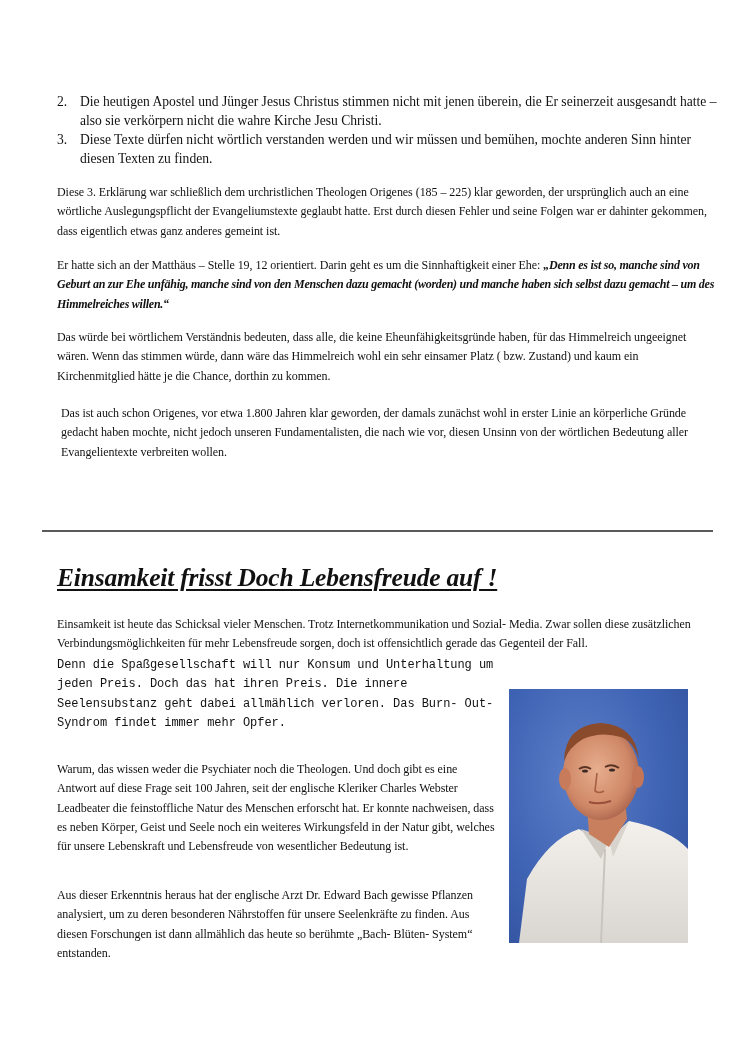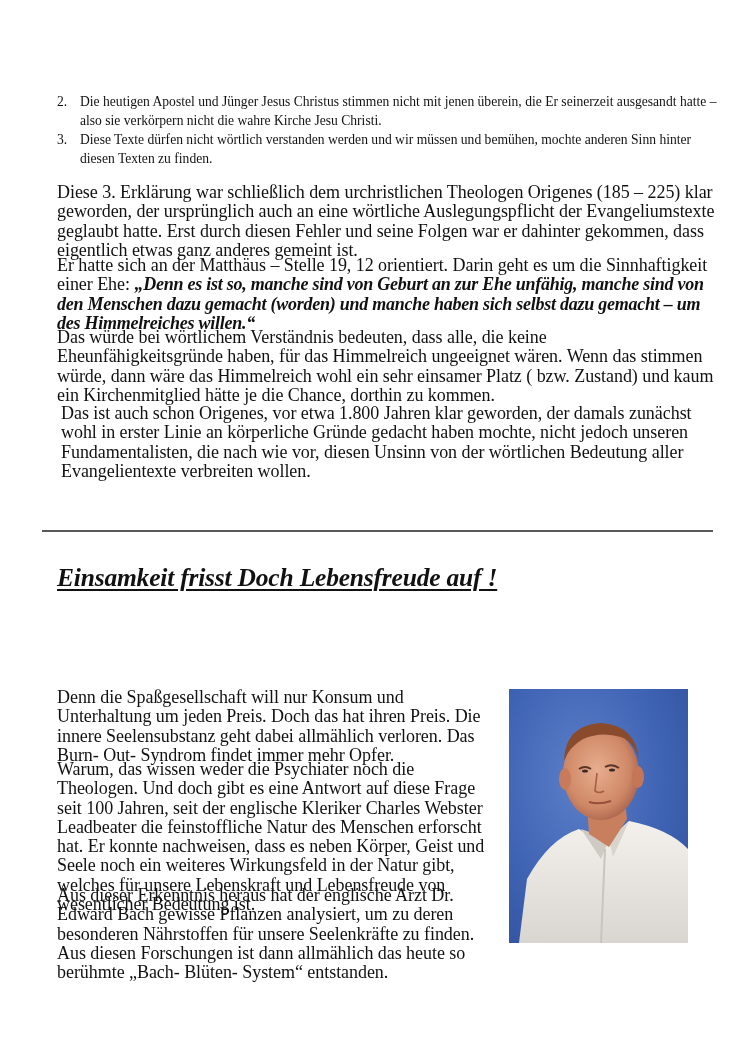--- a/index.html
+++ b/index.html
@@ -1,19 +1,19 @@
 <!DOCTYPE html>
 <html><head>
 <meta charset="utf-8">
 <style>
   html, body { margin: 0; padding: 0; background: #ffffff; }
   body { width: 748px; height: 1058px; position: relative; overflow: hidden;
          font-family: "Liberation Serif", "DejaVu Serif", serif; color: #111; }
   .page { position: absolute; left: 0; top: 0; width: 748px; height: 1058px; }
-  .txt { position: absolute; font-size: 18px; line-height: 19.3px; letter-spacing: -0.05px; }
+  .txt { position: absolute; font-size: 12px; line-height: 19.3px; letter-spacing: -0.05px; }
   .list-item { position: absolute; left: 57px; width: 660px; font-size: 13.6px; line-height: 19.3px; }
   .list-item .num { position: absolute; left: 0; top: 0; }
   .list-item .body { position: absolute; left: 23px; top: 0; width: 640px; }
   .quote { font-weight: bold; font-style: italic; letter-spacing: -0.25px; }
   .divider { position: absolute; left: 42px; top: 530px; width: 671px; height: 0;
              border-top: 2px solid #5a5a5a; }
   .headline { position: absolute; left: 57px; top: 562px; font-size: 25.5px; font-weight: bold;
               font-style: italic; text-decoration: underline; text-underline-offset: 3px;
               text-decoration-thickness: 1.5px; letter-spacing: -0.2px; line-height: 32px; white-space: nowrap; }
   .photo { position: absolute; left: 509px; top: 689px; width: 179px; height: 254px; overflow: hidden;
@@ -40,22 +40,23 @@
 
   <p class="txt" style="left:57px; top:328px; width:660px; margin:0;font-family:Liberation Serif, serif;">Das würde bei wörtlichem Verständnis bedeuten, dass alle, die keine Eheunfähigkeitsgründe haben, für das Himmelreich ungeeignet wären. Wenn das stimmen würde, dann wäre das Himmelreich wohl ein sehr einsamer Platz ( bzw. Zustand) und kaum ein Kirchenmitglied hätte je die Chance, dorthin zu kommen.</p>
 
   <p class="txt" style="left:57px; top:400px; width:664px; margin:4px;">Das ist auch schon Origenes, vor etwa 1.800 Jahren klar geworden, der damals zunächst  wohl in erster Linie an körperliche Gründe gedacht haben mochte,  nicht jedoch unseren Fundamentalisten, die nach wie vor, diesen Unsinn von der wörtlichen Bedeutung aller Evangelientexte verbreiten wollen.</p>
 
 
   <div class="divider"></div>
 
   <h1 class="headline" style="margin:0;">Einsamkeit frisst Doch Lebensfreude auf !</h1>
 
+  <p class="txt" style="left:57px; top:615px; width:662px; margin:0;">Einsamkeit ist heute das Schicksal vieler Menschen. Trotz Internetkommunikation und Sozial- Media. Zwar sollen diese zusätzlichen Verbindungsmöglichkeiten für mehr Lebensfreude sorgen, doch ist offensichtlich gerade das Gegenteil der Fall.</p>
 
-  <p class="txt" style="left:57px; top:688px; width:440px; margin:0;">Denn die Spaßgesellschaft will nur Konsum und  Unterhaltung um jeden Preis. Doch das hat ihren Preis. Die innere Seelensubstanz geht dabei allmählich verloren. Das Burn- Out- Syndrom findet immer mehr Opfer.</p>
+  <p class="txt" style="left:57px; top:656px; width:440px; margin:0;font-family:Liberation Mono, monospace;">Denn die Spaßgesellschaft will nur Konsum und  Unterhaltung um jeden Preis. Doch das hat ihren Preis. Die innere Seelensubstanz geht dabei allmählich verloren. Das Burn- Out- Syndrom findet immer mehr Opfer.</p>
 
   <p class="txt" style="left:57px; top:760px; width:442px; margin:0;">Warum, das  wissen weder die Psychiater noch die Theologen. Und doch gibt es eine Antwort auf diese Frage seit 100 Jahren, seit der englische Kleriker Charles Webster Leadbeater die feinstoffliche Natur des Menschen erforscht hat. Er konnte nachweisen, dass es neben Körper, Geist und Seele noch ein weiteres Wirkungsfeld in der Natur gibt, welches für unsere Lebenskraft und Lebensfreude von wesentlicher Bedeutung ist.</p>
 
   <p class="txt" style="left:57px; top:886px; width:440px; margin:0;">Aus dieser Erkenntnis heraus hat der englische Arzt Dr. Edward Bach gewisse Pflanzen analysiert, um zu deren besonderen Nährstoffen für unsere Seelenkräfte zu finden. Aus diesen Forschungen ist dann allmählich das heute so berühmte „Bach- Blüten- System“ entstanden.</p>
 
   <div class="photo">
     <svg width="179" height="254" viewBox="0 0 179 254" xmlns="http://www.w3.org/2000/svg">
       <defs>
         <radialGradient id="face" cx="45%" cy="45%" r="60%">
           <stop offset="0%" stop-color="#e7ae8e"></stop>

